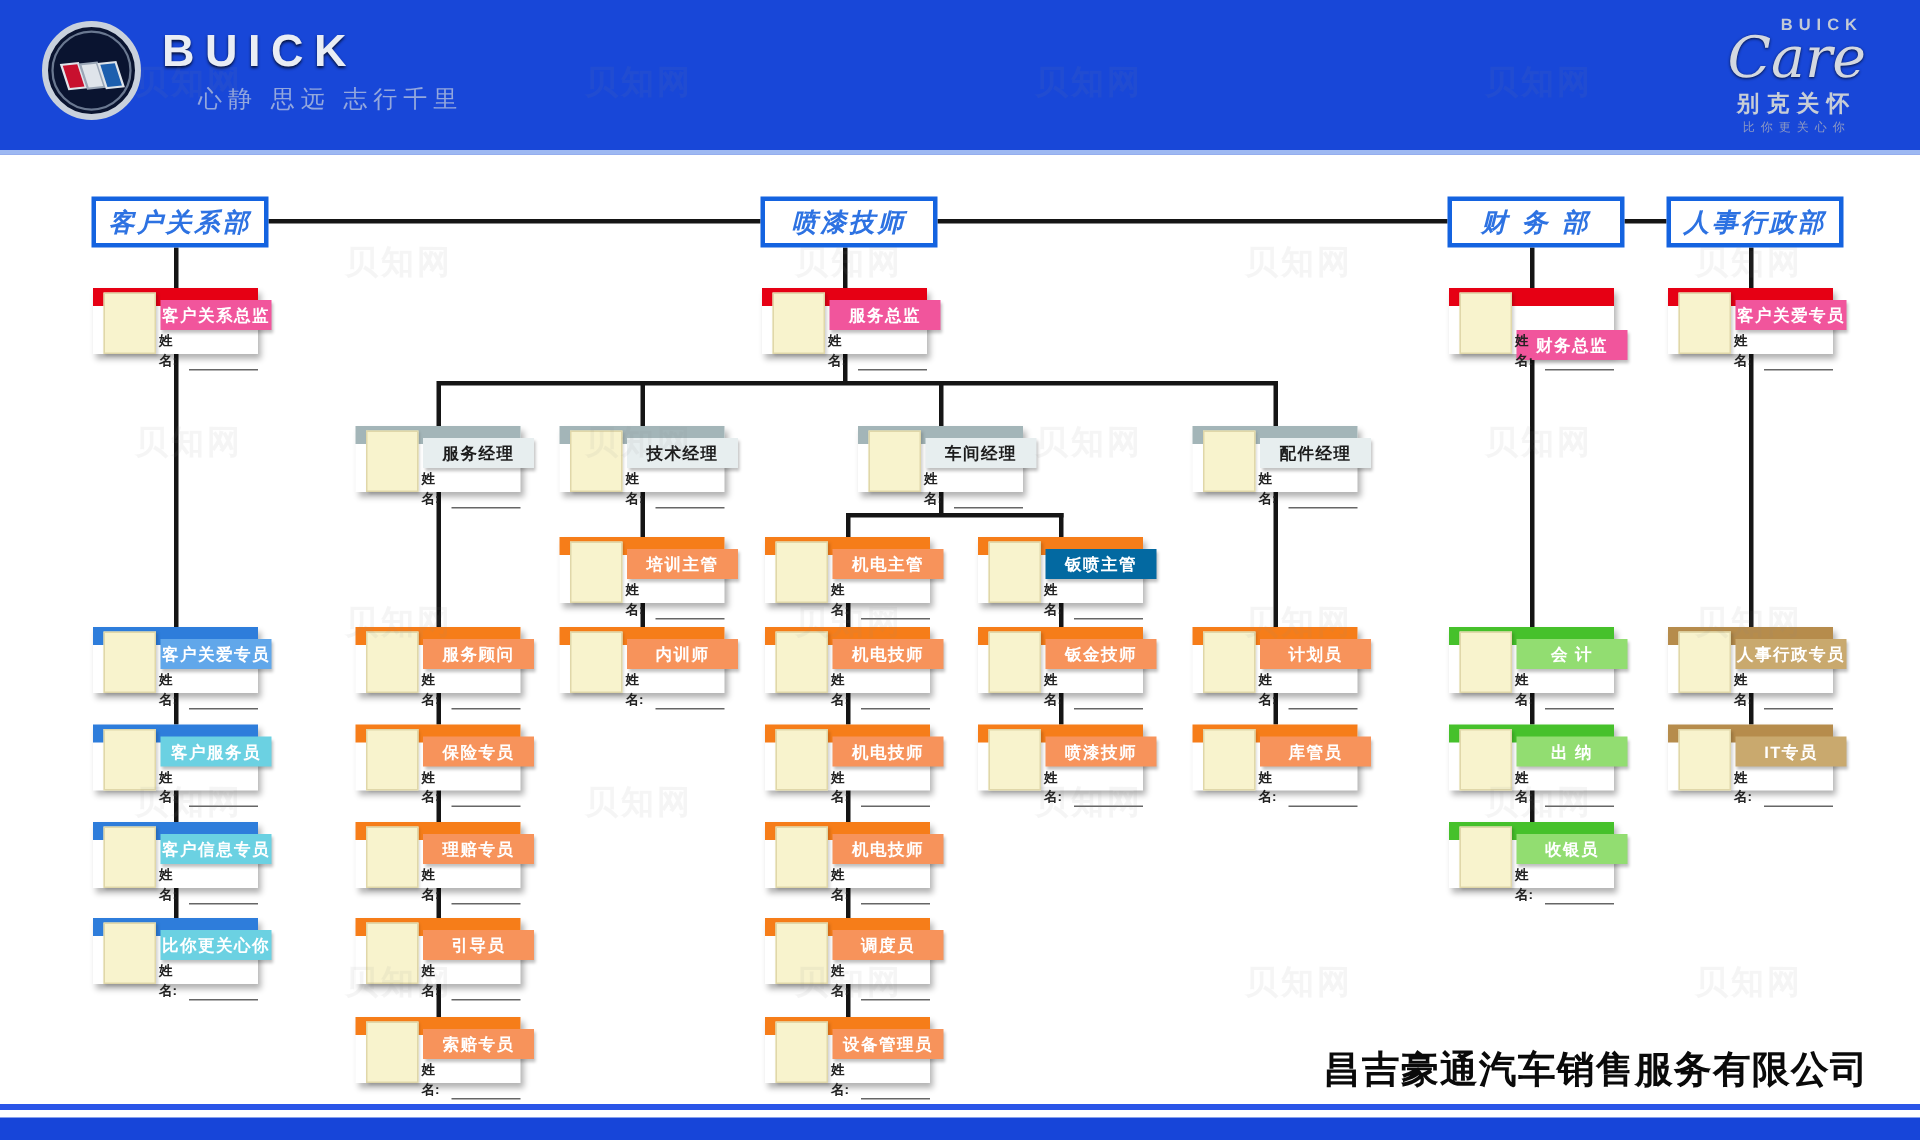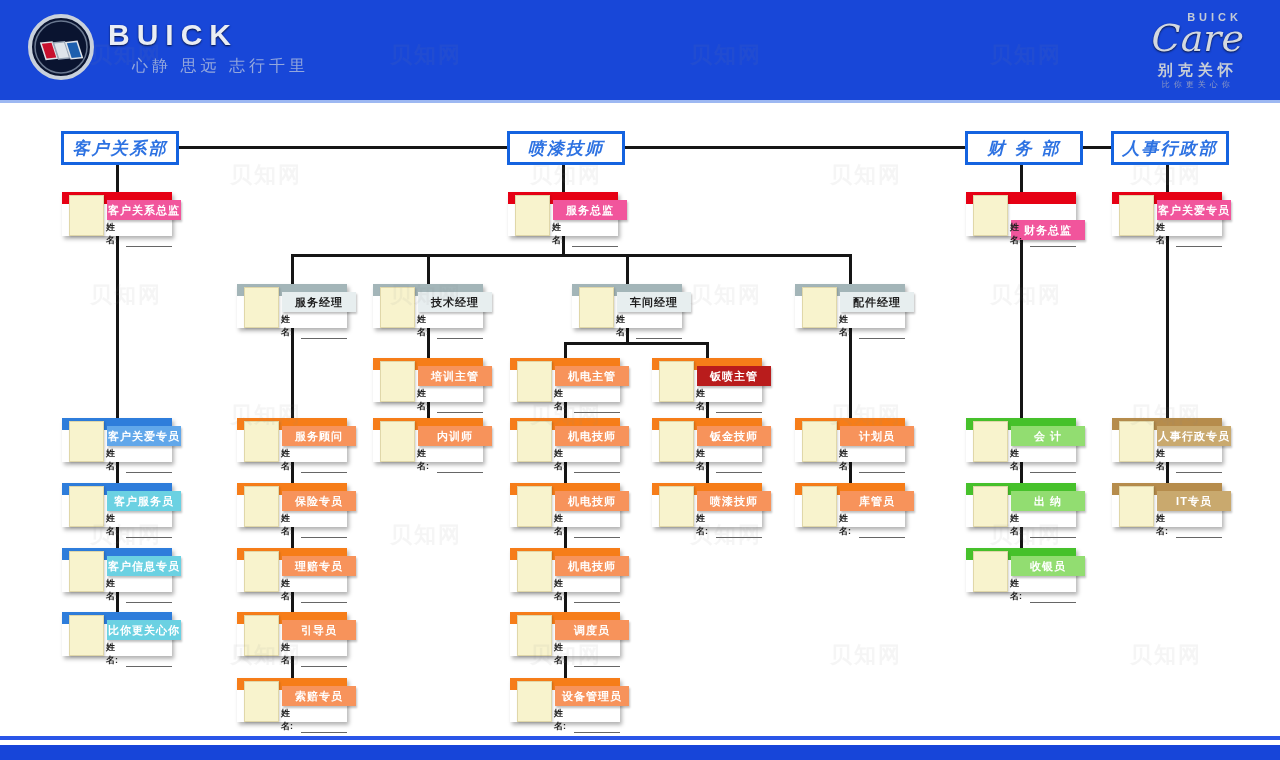--- a/index.html
+++ b/index.html
@@ -192,21 +192,21 @@
         <div class="photo"></div>
         <div class="ribbon" style="background: rgb(247, 147, 91); color: rgb(255, 255, 255);">机电主管</div>
         <div class="name-row">
           <span>姓名:</span>
           <span class="name-underline"></span>
         </div>
       </div>
       <div class="card" style="left: 652px; top: 358px;">
         <div class="bar" style="background: rgb(246, 125, 25);"></div>
         <div class="photo"></div>
-        <div class="ribbon" style="background: #b91c1c; color: rgb(255, 255, 255);">钣喷主管</div>
+        <div class="ribbon" style="background: #0369a1; color: rgb(255, 255, 255);">钣喷主管</div>
         <div class="name-row">
           <span>姓名:</span>
           <span class="name-underline"></span>
         </div>
       </div>
       <div class="card" style="left: 62px; top: 418px;">
         <div class="bar" style="background: rgb(46, 125, 219);"></div>
         <div class="photo"></div>
         <div class="ribbon" style="background: rgb(97, 167, 234); color: rgb(255, 255, 255);">客户关爱专员</div>
         <div class="name-row">
@@ -416,20 +416,21 @@
         <div class="bar" style="background: rgb(246, 125, 25);"></div>
         <div class="photo"></div>
         <div class="ribbon" style="background: rgb(247, 147, 91); color: rgb(255, 255, 255);">设备管理员</div>
         <div class="name-row">
           <span>姓名:</span>
           <span class="name-underline"></span>
         </div>
       </div>
     </div>
 
+  <div class="company">昌吉豪通汽车销售服务有限公司</div>
   <div class="foot-thin"></div>
   <div class="foot-thick"></div>
 
 <div class="wm" style="left: 90px; top: 40px;">贝知网</div>
     <div class="wm" style="left: 390px; top: 40px;">贝知网</div>
     <div class="wm" style="left: 690px; top: 40px;">贝知网</div>
     <div class="wm" style="left: 990px; top: 40px;">贝知网</div>
     <div class="wm" style="left: 230px; top: 160px;">贝知网</div>
     <div class="wm" style="left: 530px; top: 160px;">贝知网</div>
     <div class="wm" style="left: 830px; top: 160px;">贝知网</div>

